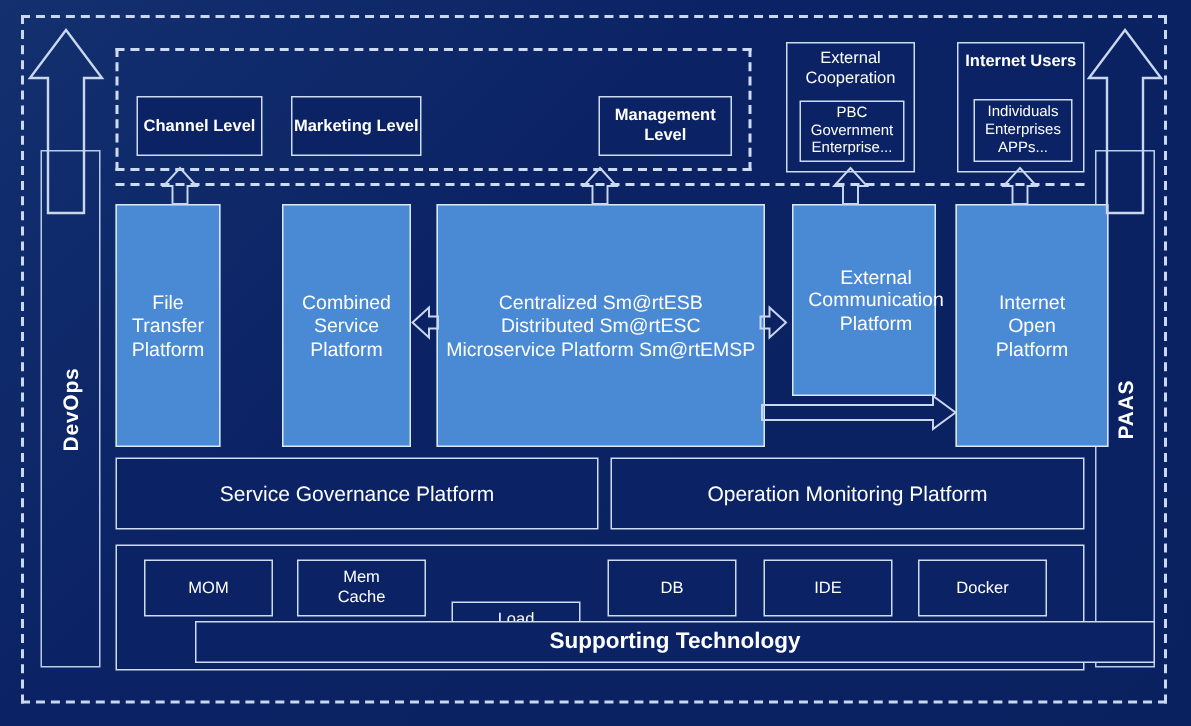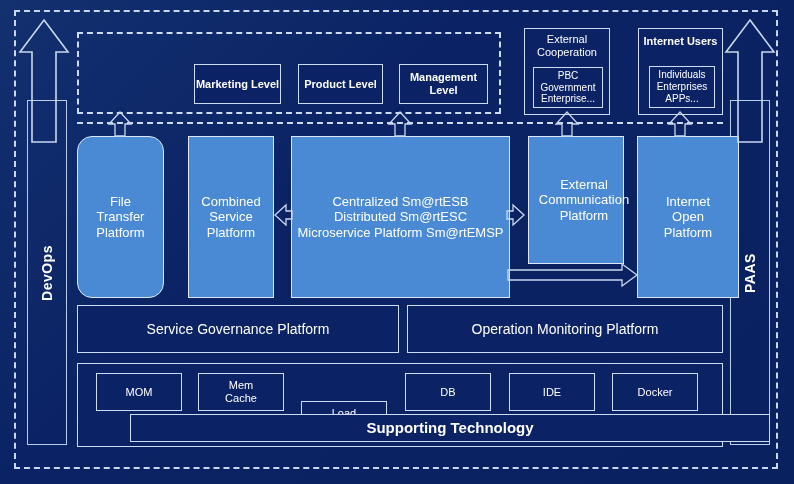--- a/index.html
+++ b/index.html
@@ -67,25 +67,25 @@
   <div class="outer-frame"></div>
 
   <div class="pillar" style="left:27px;top:100px;width:40px;height:345px;"></div>
   <div class="pillar-label" style="left:-3px;top:265px;width:100px;text-align:center;">DevOps</div>
 
   <div class="pillar" style="left:730px;top:100px;width:40px;height:345px;"></div>
   <div class="pillar-label" style="left:700px;top:265px;width:100px;text-align:center;">PAAS</div>
 
   <div class="dashed-box" style="left:77px;top:32px;width:424px;height:82px;"></div>
 
+  <div class="box dark-box t11 b" style="left:91px;top:64px;width:84px;height:40px;">
+    <span class="label">Channel Level</span>
+  </div>
   <div class="box dark-box t11 b" style="left:194px;top:64px;width:87px;height:40px;">
     <span class="label">Marketing Level</span>
-  </div>
-  <div class="box dark-box t11 b" style="left:298px;top:64px;width:85px;height:40px;">
-    <span class="label">Product Level</span>
   </div>
   <div class="box dark-box t11 b" style="left:399px;top:64px;width:89px;height:40px;">
     <span class="label">Management Level</span>
   </div>
 
   <div class="box dark-box" style="left:524px;top:28px;width:86px;height:87px;display:block;">
     <div style="padding-top:4px;font-size:11px;line-height:1.2;">
       <span class="label">External Cooperation</span>
     </div>
     <div class="box dark-box t10" style="position:absolute;left:8px;top:38px;width:70px;height:41px;">
@@ -99,21 +99,21 @@
     </div>
     <div class="box dark-box t10" style="position:absolute;left:10px;top:37px;width:66px;height:42px;white-space:pre-line;">
       <span class="label">Individuals
 Enterprises
 APPs...</span>
     </div>
   </div>
 
   <div class="dashed-box" style="left:77px;top:122px;width:646px;height:0px;border-width:0 0 2px 0;"></div>
 
-  <div class="box blue-box t13" style="left:77px;top:136px;width:87px;height:162px;white-space:pre-line;border-radius:15px;">
+  <div class="box blue-box t13" style="left:77px;top:136px;width:70px;height:162px;white-space:pre-line;">
     <span class="label">File
 Transfer
 Platform</span>
   </div>
 
   <div class="box blue-box t13" style="left:188px;top:136px;width:86px;height:162px;white-space:pre-line;">
     <span class="label">Combined
 Service
 Platform</span>
   </div>

